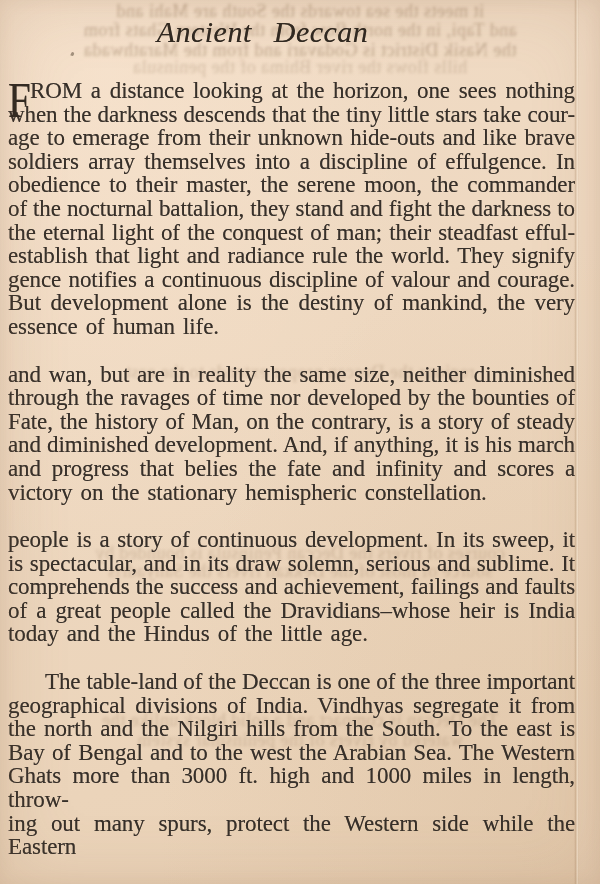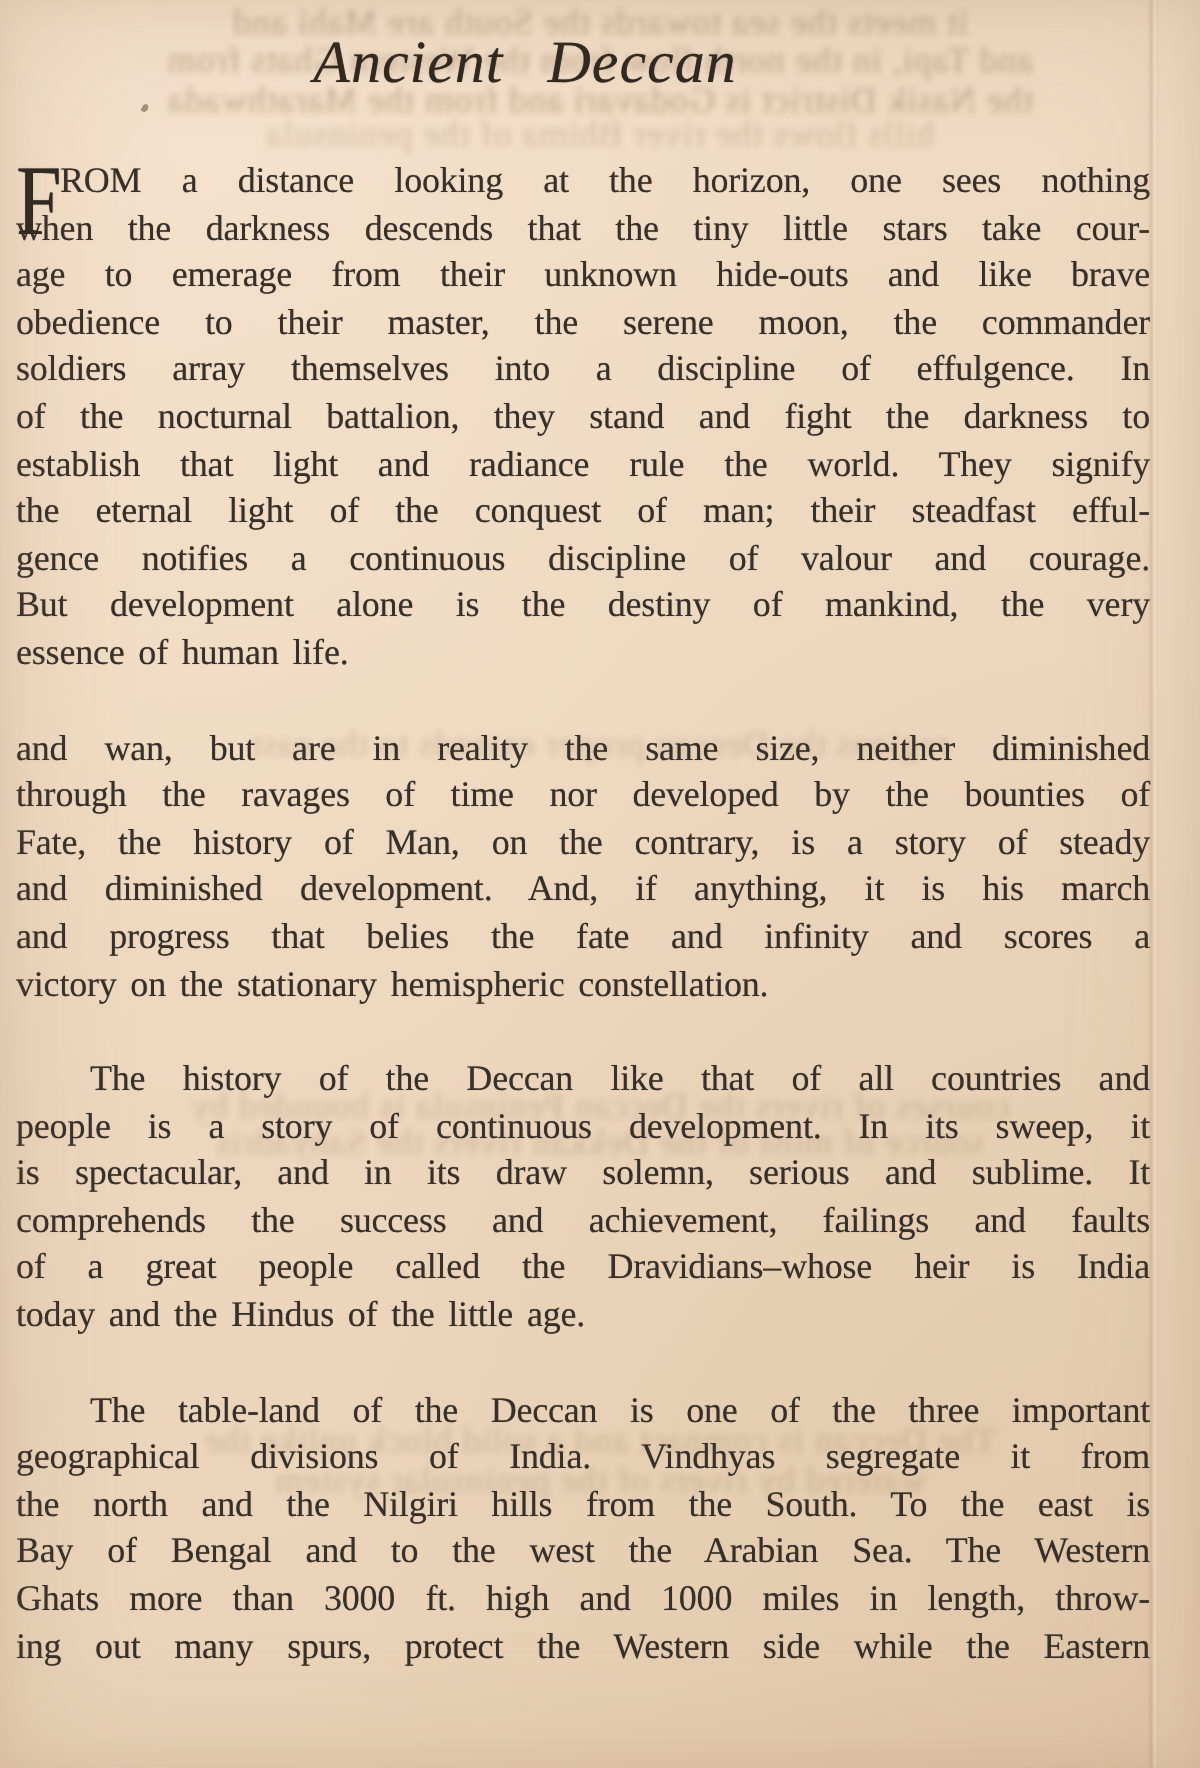--- a/index.html
+++ b/index.html
@@ -25,21 +25,21 @@
   .title{
     font-style:italic;font-size:30px;line-height:36px;margin-top:14px;
     text-align:center;transform:translateX(-29px);
     word-spacing:14px;letter-spacing:0.5px;color:#2e2720;
     text-shadow:0 0 0.5px rgba(46,39,32,0.6);
   }
   .para{margin:0;}
   .para.first{position:relative;margin-top:29px;}
   .para + .para{margin-top:24px;}
   .line{
-    font-size:18px;line-height:23.6px;letter-spacing:-0.1px;
+    font-size:23px;line-height:23.6px;letter-spacing:-0.1px;
     text-align:justify;text-align-last:justify;text-justify:inter-word;
     text-shadow:0 0 0.4px rgba(55,48,42,0.55);
   }
   .line.short{text-align-last:left;word-spacing:2.5px;}
   .line.indent{padding-left:37px;}
   .line.dc1{padding-left:22px;}
   .line.dc2{padding-left:48px;}
   .dropcap{
     position:absolute;left:0;top:-4px;
     font-size:50px;line-height:1;letter-spacing:0;
@@ -75,39 +75,38 @@
     </div>
   <div class="speck"></div>
   <div class="content">
     <div class="title">Ancient  Deccan</div>
     <div id="body-host">
         <div class="para first">
           <span class="dropcap">F</span>
           <div class="line dc1">ROM a distance looking at the horizon, one sees nothing</div>
           <div class="line">when the darkness descends that the tiny little stars take cour-</div>
           <div class="line">age to emerage from their unknown hide-outs and like brave</div>
+          <div class="line">soldiers array themselves into a discipline of effulgence. In</div>
           <div class="line">obedience to their master, the serene moon, the commander</div>
-          <div class="line">soldiers array themselves into a discipline of effulgence. In</div>
           <div class="line">of the nocturnal battalion, they stand and fight the darkness to</div>
+          <div class="line">the eternal light of the conquest of man; their steadfast efful-</div>
           <div class="line">establish that light and radiance rule the world. They signify</div>
-          <div class="line">the eternal light of the conquest of man; their steadfast efful-</div>
           <div class="line">gence notifies a continuous discipline of valour and courage.</div>
           <div class="line">But development alone is the destiny of mankind, the very</div>
           <div class="line short">essence of human life.</div>
         </div>
         <div class="para">
           <div class="line">and wan, but are in reality the same size, neither diminished</div>
           <div class="line">through the ravages of time nor developed by the bounties of</div>
           <div class="line">Fate, the history of Man, on the contrary, is a story of steady</div>
           <div class="line">and diminished development. And, if anything, it is his march</div>
           <div class="line">and progress that belies the fate and infinity and scores a</div>
           <div class="line short">victory on the stationary hemispheric constellation.</div>
         </div>
         <div class="para">
-          <div class="line indent">The history of the Deccan like that of all countries and</div>
           <div class="line">people is a story of continuous development. In its sweep, it</div>
           <div class="line">is spectacular, and in its draw solemn, serious and sublime. It</div>
           <div class="line">comprehends the success and achievement, failings and faults</div>
           <div class="line">of a great people called the Dravidians–whose heir is India</div>
           <div class="line short">today and the Hindus of the little age.</div>
         </div>
         <div class="para">
           <div class="line indent">The table-land of the Deccan is one of the three important</div>
           <div class="line">geographical divisions of India. Vindhyas segregate it from</div>
           <div class="line">the north and the Nilgiri hills from the South. To the east is</div>

